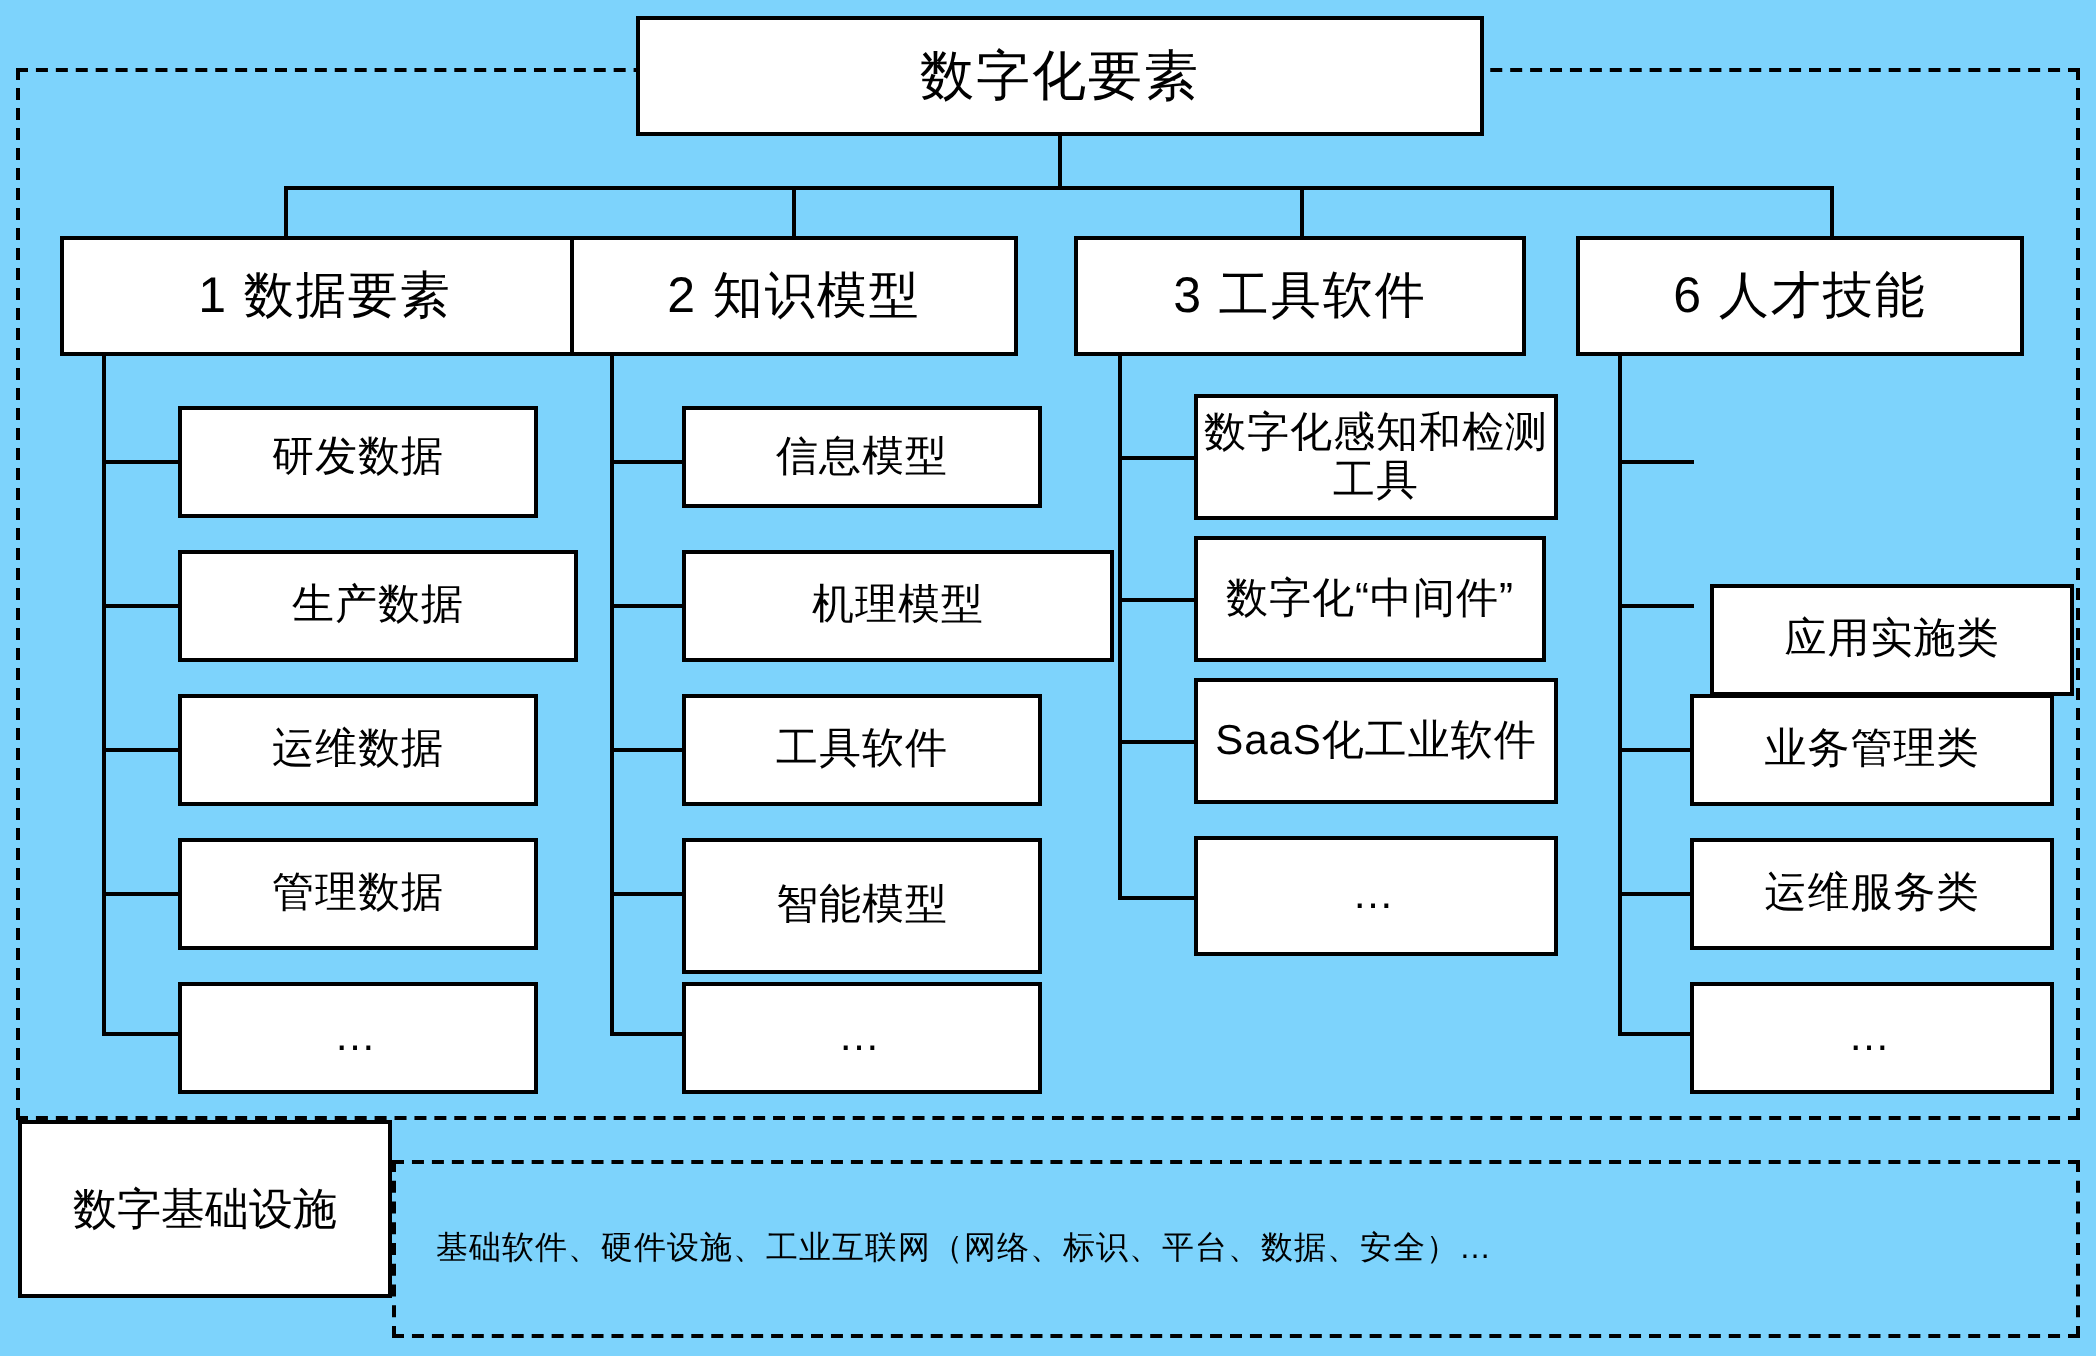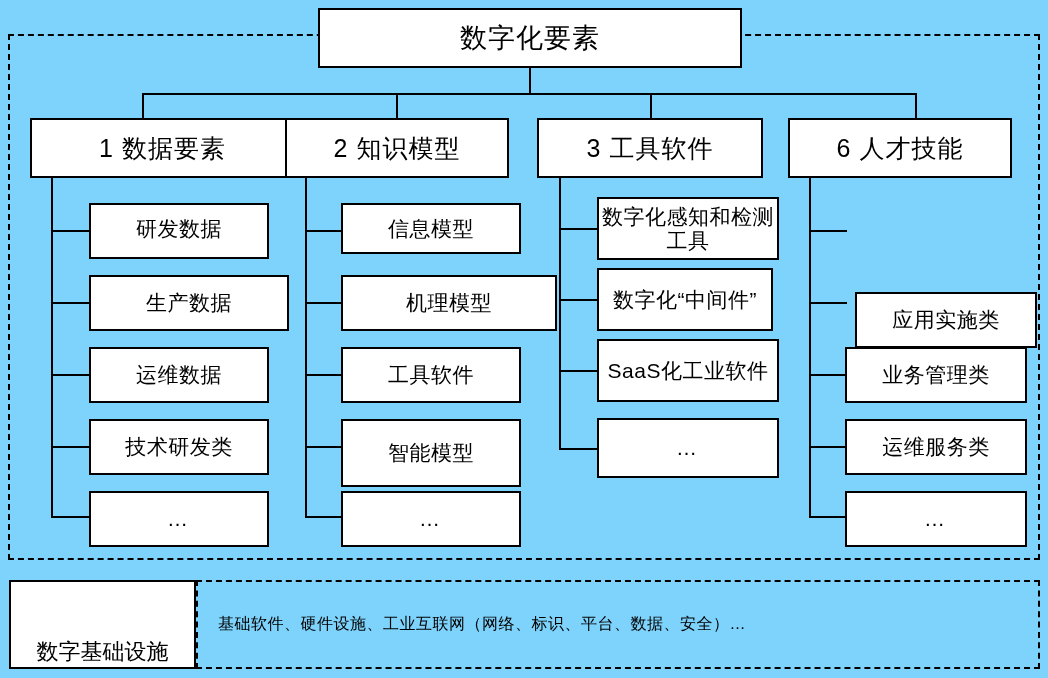--- a/index.html
+++ b/index.html
@@ -63,25 +63,25 @@
     position:absolute;
     left:196px; top:580px;
     width:844px; height:89px;
     box-sizing:border-box;
     border:2px dashed #000000;
     background:transparent;
     z-index:1;
   }
   .infra-label-box{
     position:absolute;
-    left:9px; top:580px; width:187px; height:89px;
+    left:9px; top:560px; width:187px; height:89px;
     box-sizing:border-box;
     border:2px solid #000000;
     background:#ffffff;
-    display:flex;align-items:flex-end;justify-content:center;
+    display:flex;align-items:center;justify-content:center;
     font-size:22px;
     z-index:3;
   }
   .infra-text{
     position:absolute;
     left:204px; top:580px; width:832px; height:89px;
     display:flex;align-items:center;justify-content:flex-start;
     padding-left:14px;
     box-sizing:border-box;
     font-size:16px;
@@ -127,21 +127,21 @@
   <div class="box leaf" style="left:89px; top:203px; width:180px; height:56px;font-family:Liberation Mono, monospace;">
     <span>研发数据</span>
   </div>
   <div class="box leaf" style="left:89px; top:275px; width:200px; height:56px;">
     <span>生产数据</span>
   </div>
   <div class="box leaf" style="left:89px; top:347px; width:180px; height:56px;">
     <span>运维数据</span>
   </div>
   <div class="box leaf" style="left:89px; top:419px; width:180px; height:56px;">
-    <span>技术研发类</span>
+    <span>管理数据</span>
   </div>
   <div class="box leaf dots" style="left:89px; top:491px; width:180px; height:56px;">
     <span>…</span>
   </div>
 
   <div class="box cat-box cat-2">
     <span>2 知识模型</span>
   </div>
   <div class="ln v" style="left:305px; top:178px; height:338px;"></div>
   <div class="ln h" style="left:305px; top:230px; width:38px;"></div>

